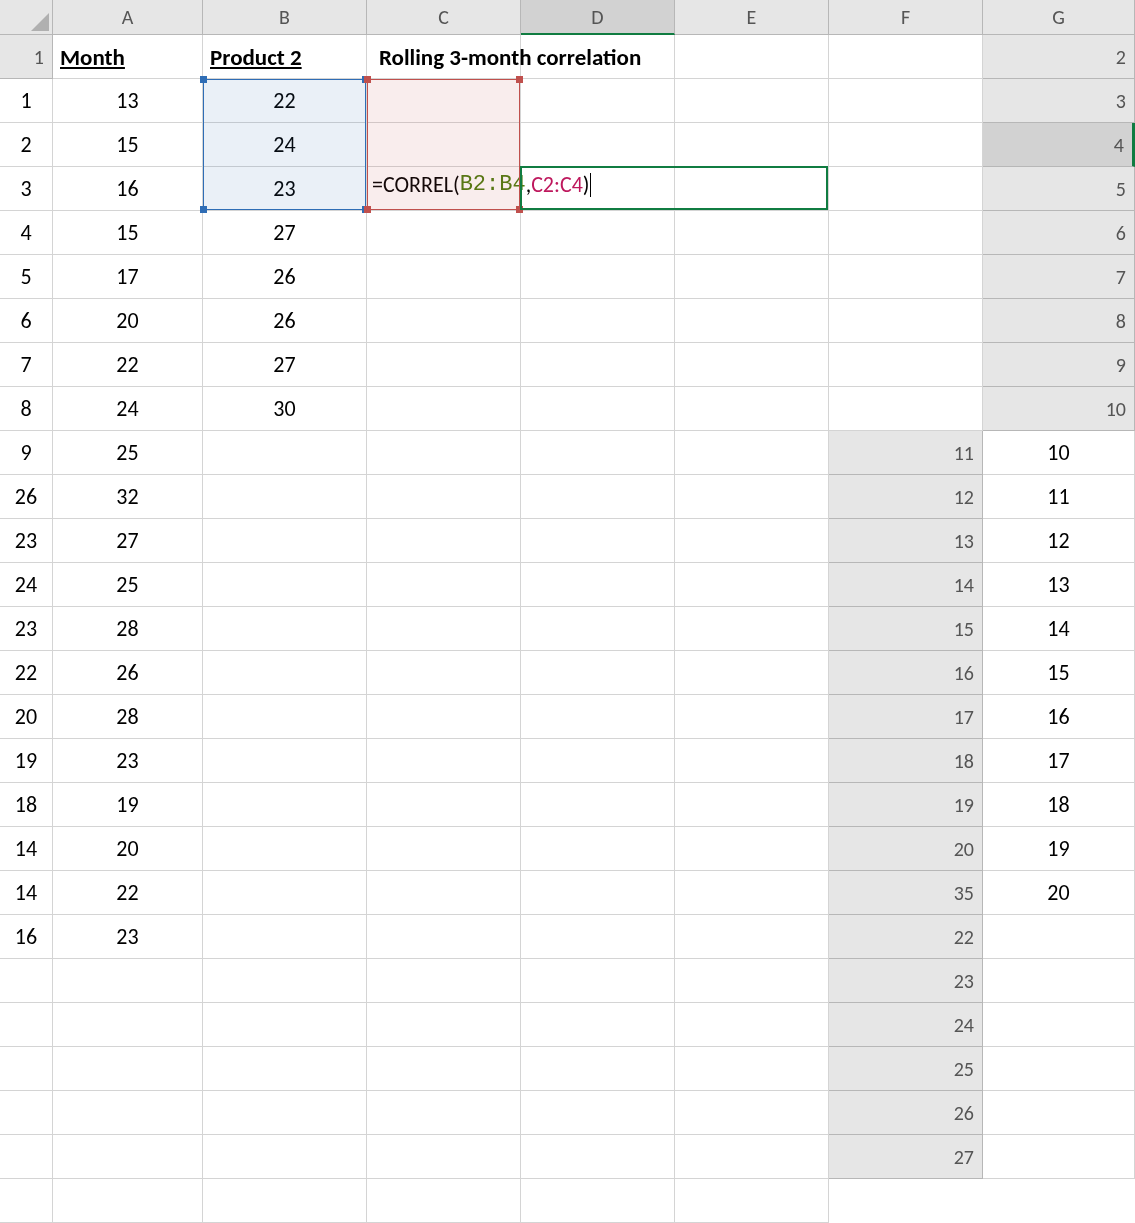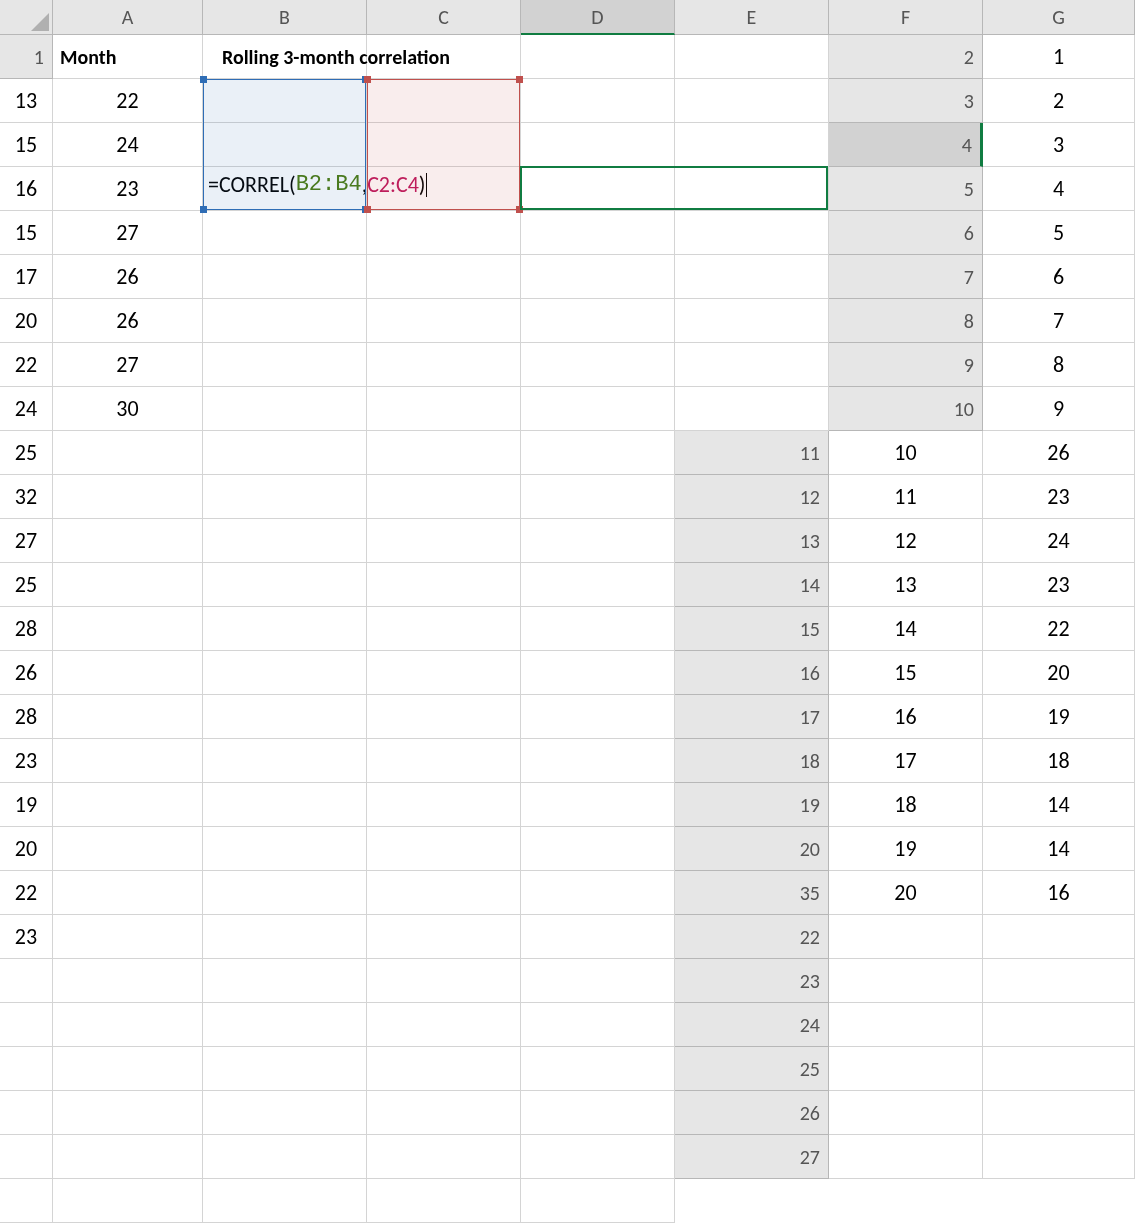--- a/index.html
+++ b/index.html
@@ -51,24 +51,24 @@
     border-bottom: 1px solid #d4d4d4;
     font-size: 22px;
     display: flex;
     align-items: center;
     padding: 0 7px;
     white-space: nowrap;
     overflow: visible;
     background: #fff;
     position: relative;
   }
-  .cell.hdrtxt { font-weight: bold; justify-content: flex-start; font-size: 20px;}
+  .cell.hdrtxt { font-weight: bold; justify-content: flex-start; font-size: 23px; text-decoration: underline;}
   .cell.num { justify-content: center; }
   .cell.ovf { z-index: 1; }
-  .cell .ovfwrap { position:absolute; left:19px; white-space:nowrap; }
+  .cell .ovfwrap { position:absolute; left:12px; white-space:nowrap; }
 
   
   .edit-outline {
     position: absolute;
     border: 2px solid #107c41;
     pointer-events: none;
     z-index: 5;
   }
   
   .range {
@@ -106,20 +106,21 @@
     <div class="corner"></div>
     <div class="colhdr">A</div>
     <div class="colhdr">B</div>
     <div class="colhdr">C</div>
     <div class="colhdr sel">D</div>
     <div class="colhdr">E</div>
     <div class="colhdr">F</div>
     <div class="colhdr">G</div>
     <div class="rowhdr">1</div>
     <div class="cell hdrtxt">Month</div>
+    <div class="cell hdrtxt">Product 2</div>
     <div class="cell hdrtxt ovf">
       <span class="ovfwrap">Rolling 3-month correlation</span>
     </div>
     <div class="cell"></div>
     <div class="cell"></div>
     <div class="cell"></div>
     <div class="rowhdr">2</div>
     <div class="cell num">1</div>
     <div class="cell num">13</div>
     <div class="cell num">22</div>

